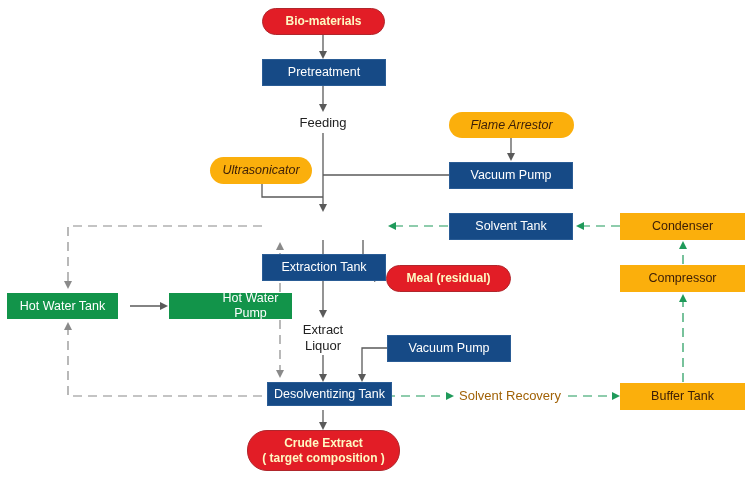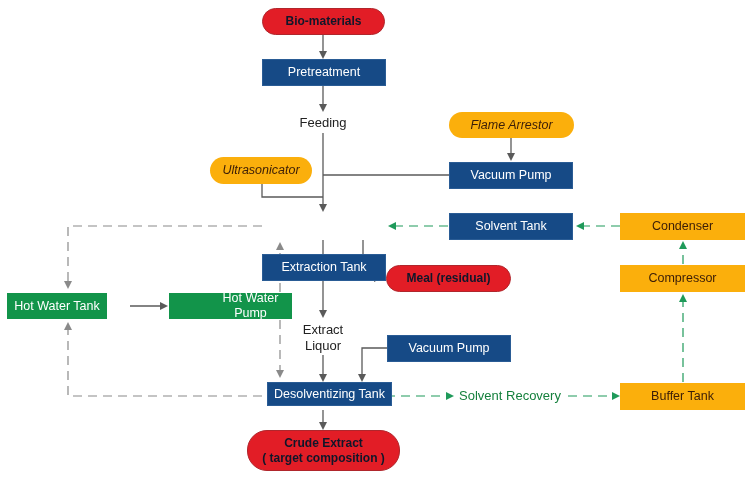--- a/index.html
+++ b/index.html
@@ -2,24 +2,24 @@
 <html><head>
 <meta charset="utf-8">
 <style>
   html, body { margin: 0; padding: 0; background: #ffffff; }
   body { width: 751px; height: 489px; position: relative; overflow: hidden; font-family: "Liberation Sans", sans-serif; }
   #diagram { position: absolute; left: 0; top: 0; }
   .node { position: absolute; display: flex; align-items: center; justify-content: center; text-align: center; box-sizing: border-box; font-size: 12.5px; line-height: 15px; }
   .blue { background: #164a86; color: #ffffff; border: 1px solid #2a5c95; text-align: right; }
   .green { background: #12944a; color: #ffffff; }
   .orange { background: #fbaf0c; color: #3a1d08; }
-  .red { background: #e21d26; color: #0f172a; font-weight: bold; border: 1.5px solid #b0262c; border-radius: 20px; font-size: 12px; }
+  .red { background: #e21d26; color: #fef9c3; font-weight: bold; border: 1.5px solid #b0262c; border-radius: 20px; font-size: 12px; }
   .pill-orange { background: #fbaf0c; color: #3a1d08; font-style: italic; border-radius: 16px; }
   .label { position: absolute; text-align: center; font-size: 13px; line-height: 16px; color: #222222; background: #ffffff; }
-  .label-green { color: #15803d; }
+  .label-green { color: #a16207; }
 </style>
 </head>
 <body>
 
 <svg id="diagram" width="751" height="489" viewBox="0 0 751 489">
   <defs>
     <marker id="ag" markerWidth="8" markerHeight="8" refX="6" refY="4" orient="auto" markerUnits="userSpaceOnUse">
       <path d="M0,0 L8,4 L0,8 z" fill="#5a5a5a"></path>
     </marker>
     <marker id="agl" markerWidth="8" markerHeight="8" refX="6" refY="4" orient="auto" markerUnits="userSpaceOnUse">
@@ -68,21 +68,21 @@
 
 <div class="node pill-orange" style="left:449px;top:112px;width:125px;height:26px;">Flame Arrestor</div>
 <div class="node pill-orange" style="left:210px;top:157px;width:102px;height:27px;">Ultrasonicator</div>
 <div class="node blue" style="left:449px;top:162px;width:124px;height:27px;">Vacuum Pump</div>
 
 <div class="node blue" style="left:262px;top:213px;width:124px;height:27px;margin-top:41px;">Extraction Tank</div>
 <div class="node blue" style="left:449px;top:213px;width:124px;height:27px;">Solvent Tank</div>
 <div class="node orange" style="left:620px;top:213px;width:125px;height:27px;">Condenser</div>
 <div class="node orange" style="left:620px;top:265px;width:125px;height:27px;">Compressor</div>
 
-<div class="node green" style="left:7px;top:293px;width:100px;height:26px;">Hot Water Tank</div>
+<div class="node green" style="left:7px;top:293px;width:111px;height:26px;">Hot Water Tank</div>
 <div class="node green" style="left:169px;top:293px;width:123px;height:26px;padding-left:40px;">Hot Water Pump</div>
 
 <div class="node red" style="left:386px;top:265px;width:125px;height:27px;">Meal (residual)</div>
 
 <div class="label" style="left:296px;top:322px;width:54px;">
   <div>Extract</div>
   <div>Liquor</div>
 </div>
 
 <div class="node blue" style="left:387px;top:335px;width:124px;height:27px;">Vacuum Pump</div>

